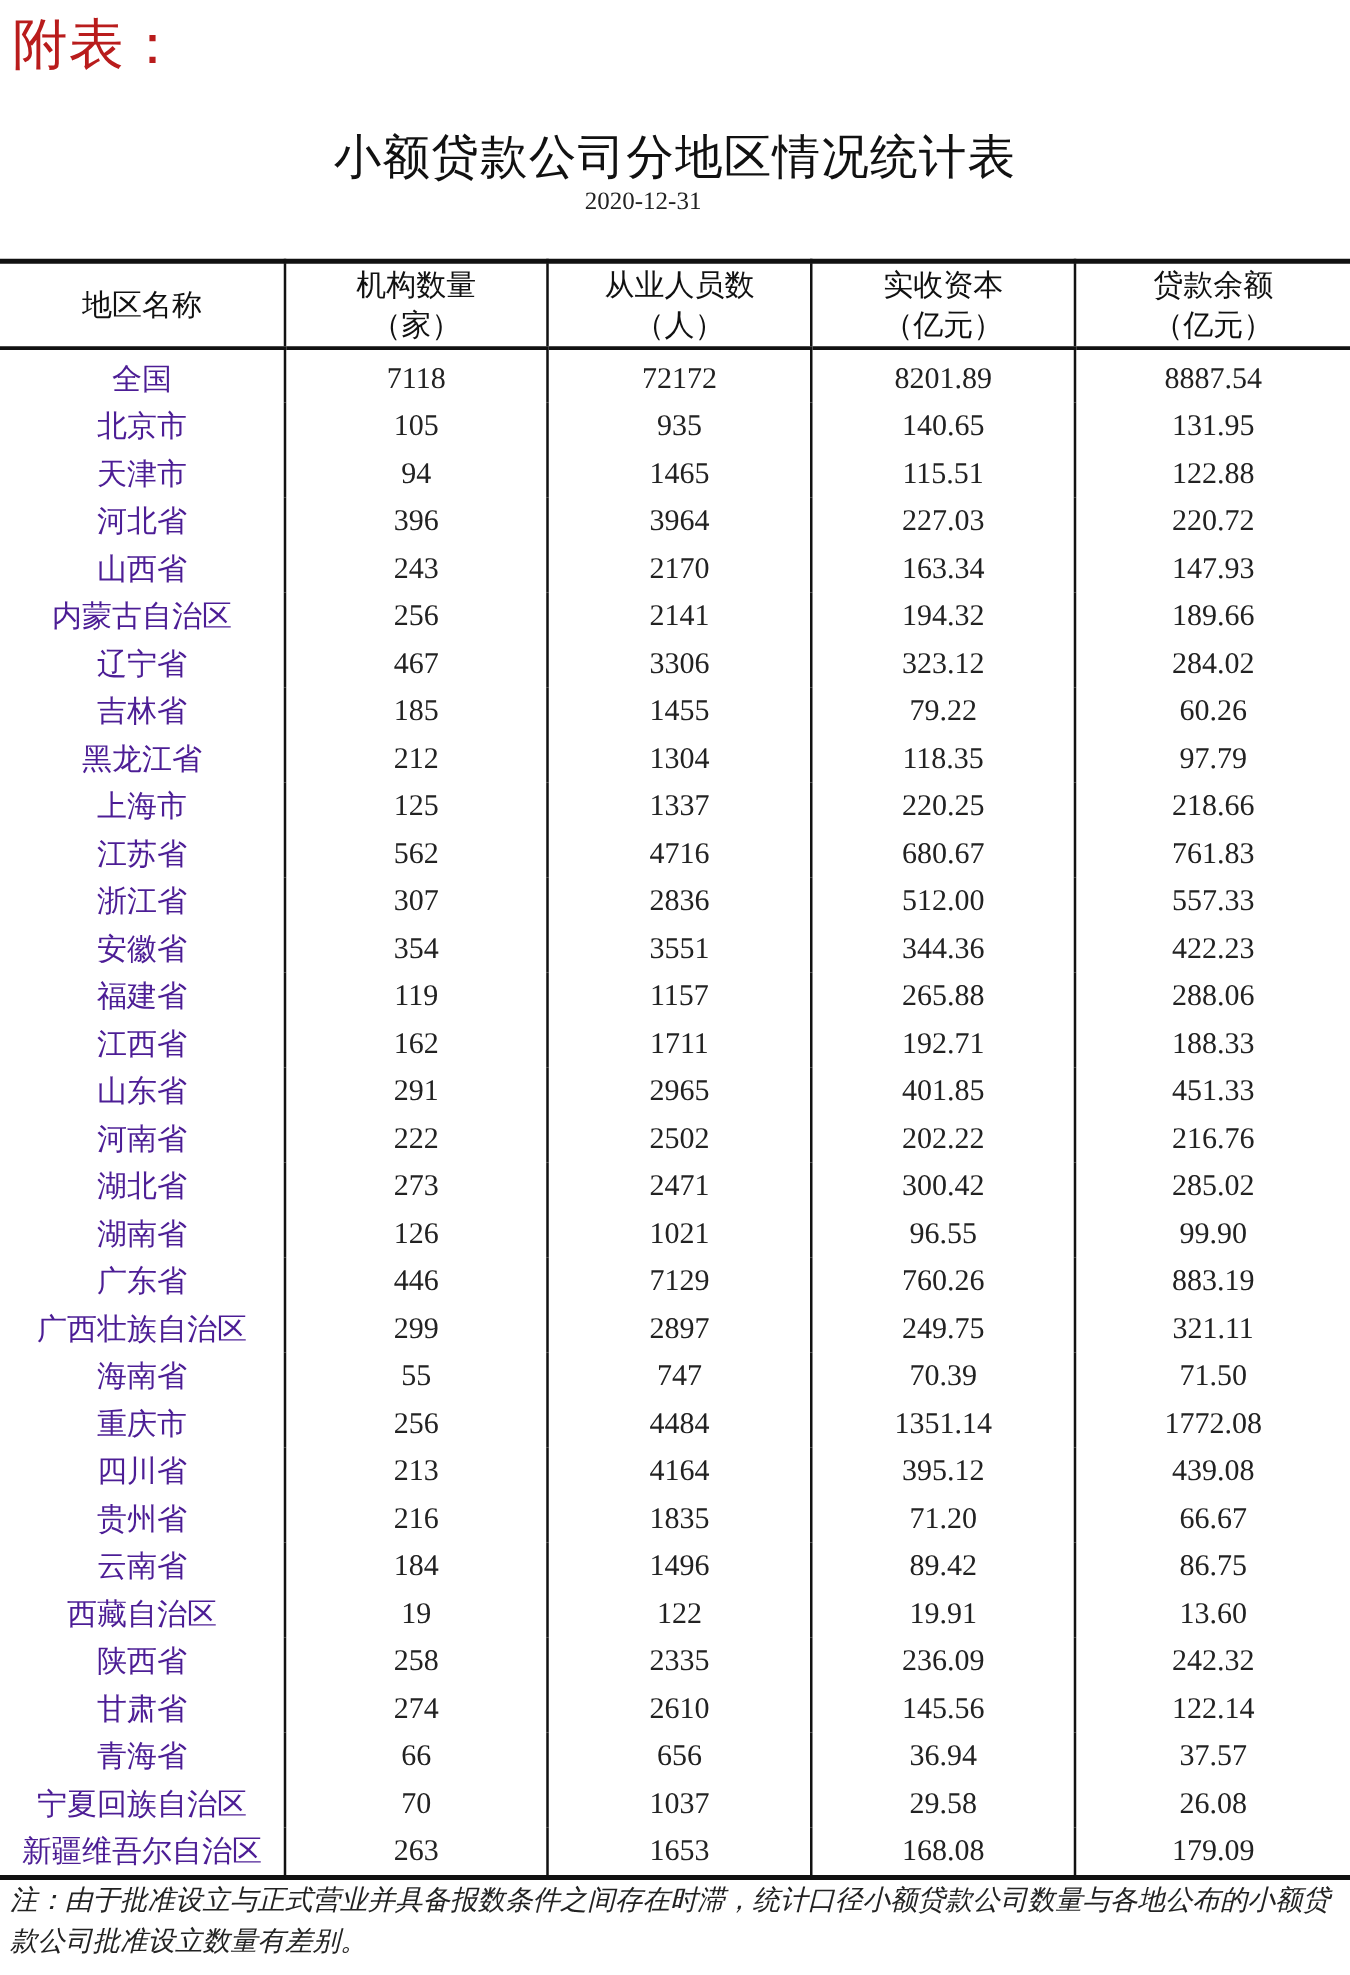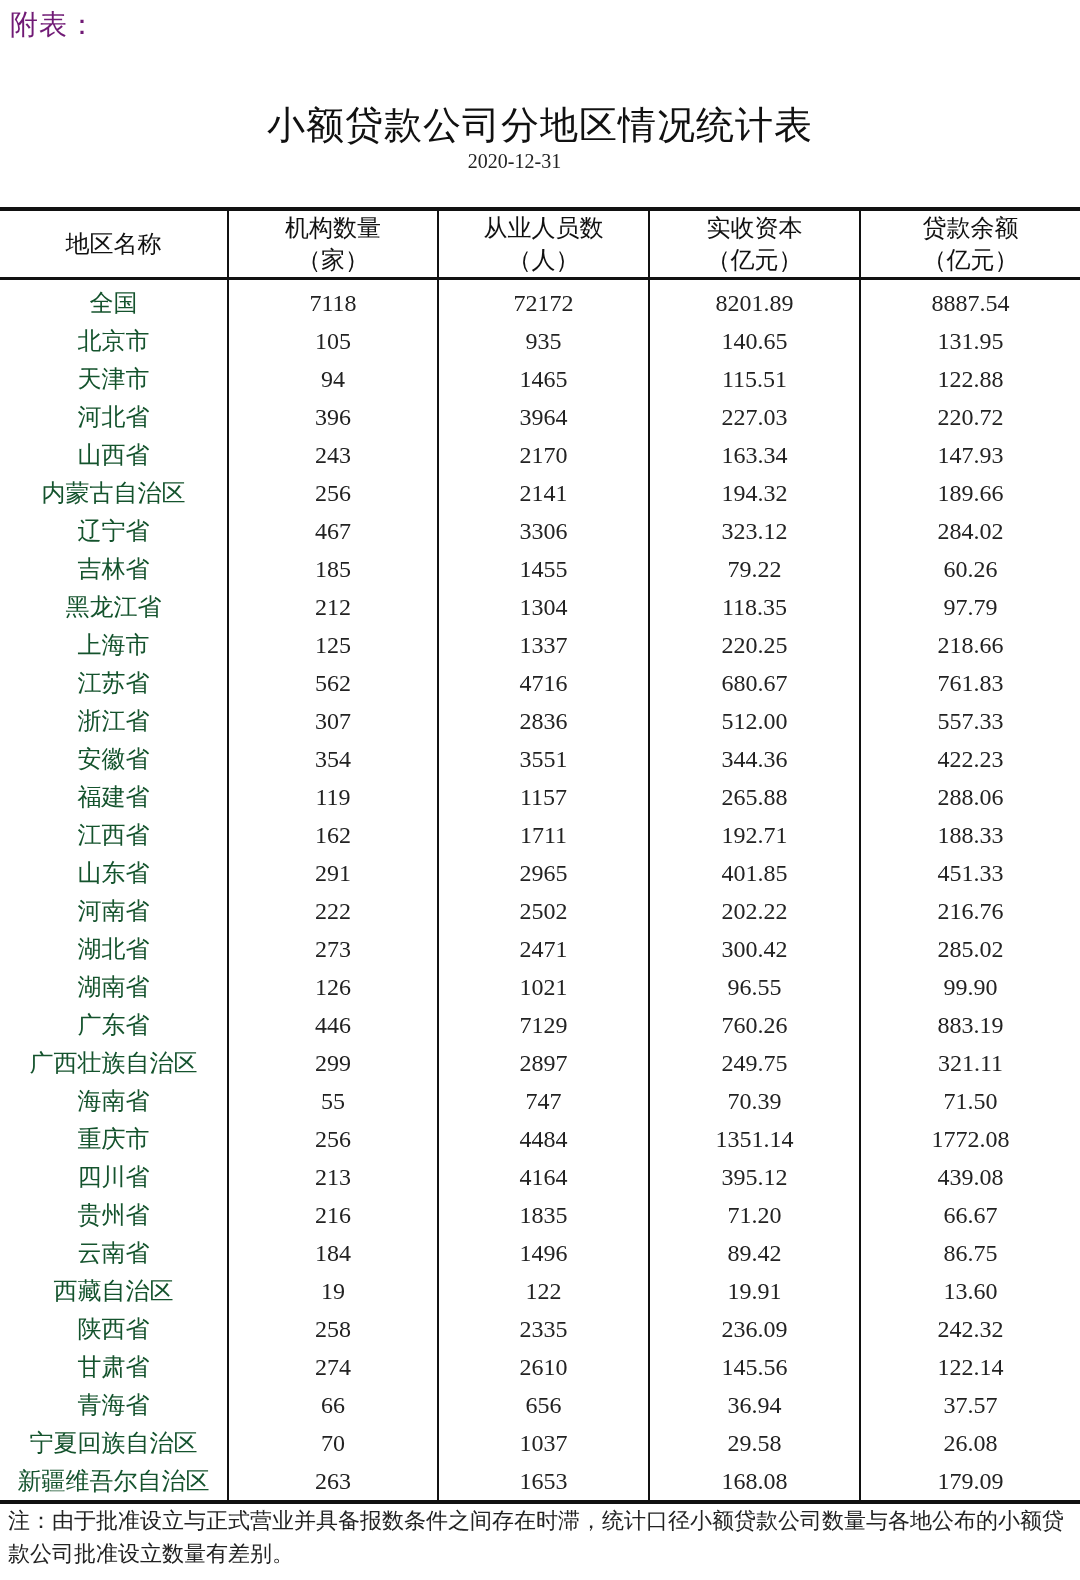--- a/index.html
+++ b/index.html
@@ -4,21 +4,21 @@
 <style>
   html, body { margin:0; padding:0; background:#ffffff; }
   body {
     width:1080px; height:1580px; position:relative; overflow:hidden;
     font-family: "DejaVu Serif", "Liberation Serif", serif;
     color:#1a1a1a;
   }
   .appendix-label {
     position:absolute; left:10px; top:6px;
     font-family: "DejaVu Sans", "Liberation Sans", sans-serif;
-    font-size:28px; letter-spacing:1px; color:#701a75;
+    font-size:44px; letter-spacing:1px; color:#b91c1c;
   }
   .title {
     position:absolute; left:0; width:1080px; top:100px; text-align:center;
     font-family: "DejaVu Sans", "Liberation Sans", sans-serif;
     font-size:38px; letter-spacing:1px; color:#111;
   }
   .date {
     position:absolute; left:0; width:1029px; top:150px; text-align:center;
     font-family: "Liberation Serif", "DejaVu Serif", serif;
     font-size:20px; color:#222;
@@ -40,27 +40,27 @@
     text-align:center; vertical-align:middle; padding:0;
   }
   table.stats th + th, table.stats td + td { border-left:2px solid #111; }
   table.stats td {
     height:38px; padding:0; text-align:center; vertical-align:middle;
     font-family: "Liberation Serif", "DejaVu Serif", serif;
     font-size:24px; color:#222;
   }
   table.stats td.region {
     font-family: "DejaVu Sans", "Liberation Sans", sans-serif;
-    font-size:24px; color:#14532d;
+    font-size:24px; color:#4c1d95;
   }
   table.stats tr.first td { padding-top:4px; }
   .note {
     position:absolute; left:8px; top:1504px; width:1066px;
     font-family: "DejaVu Sans", "Liberation Sans", sans-serif;
-    font-size:22px; line-height:33px; color:#222;
+    font-size:22px; line-height:33px; color:#222;font-style:italic;
   }
 </style>
 </head>
 <body>
 
 <div class="appendix-label">附表：</div>
 <div class="title">小额贷款公司分地区情况统计表</div>
 <div class="date">2020-12-31</div>
 
 <table class="stats">

